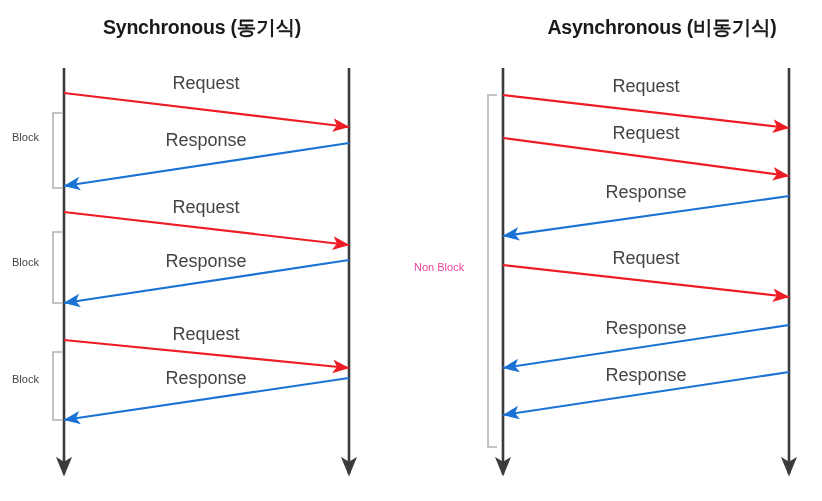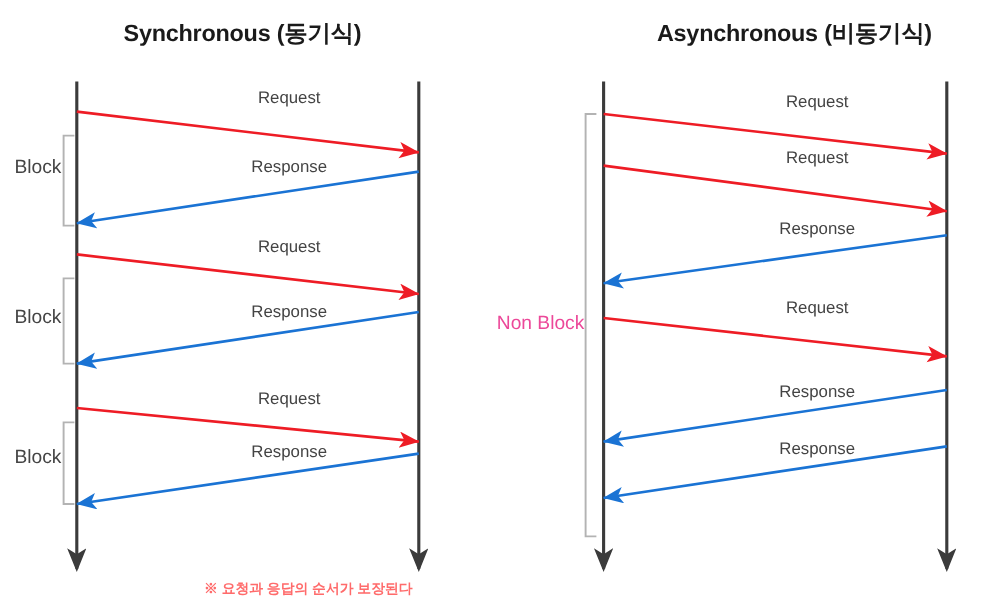--- a/index.html
+++ b/index.html
@@ -48,29 +48,28 @@
     position: absolute;
     top: 0;
     left: 0;
     width: 822px;
     height: 501px;
     overflow: visible;
   }
 
   .msg-label {
     position: absolute;
-    font-size: 14px;
+    font-size: 18px;
     color: #444444;
     white-space: nowrap;
     transform: translateX(-50%);
-    margin-left: 35px;
   }
   .group-label {
     position: absolute;
-    font-size: 16px;
+    font-size: 11px;
     color: #333333;
     white-space: nowrap;
   }
   .footnote {
     position: absolute;
     font-size: 11.5px;
     font-weight: bold;
     color: #ff6b6b;
     white-space: nowrap;
   }
@@ -142,15 +141,14 @@
       <div class="msg-label" style="left: 206px; top: 368px; color: rgb(68, 68, 68);">Response</div>
       <div class="group-label" style="left: 414px; top: 261px; color: #ec4899;">Non Block</div>
       <div class="msg-label" style="left: 646px; top: 76px; color: rgb(68, 68, 68);">Request</div>
       <div class="msg-label" style="left: 646px; top: 123px; color: rgb(68, 68, 68);">Request</div>
       <div class="msg-label" style="left: 646px; top: 182px; color: rgb(68, 68, 68);">Response</div>
       <div class="msg-label" style="left: 646px; top: 248px; color: rgb(68, 68, 68);">Request</div>
       <div class="msg-label" style="left: 646px; top: 318px; color: rgb(68, 68, 68);">Response</div>
       <div class="msg-label" style="left: 646px; top: 365px; color: rgb(68, 68, 68);">Response</div>
     </div>
 
-  <div class="footnote" id="footnote-sync" style="color: rgb(255, 107, 107);">※ 요청과 응답의 순서가 보장된다</div>
 
 </div>
 
 </body></html>

